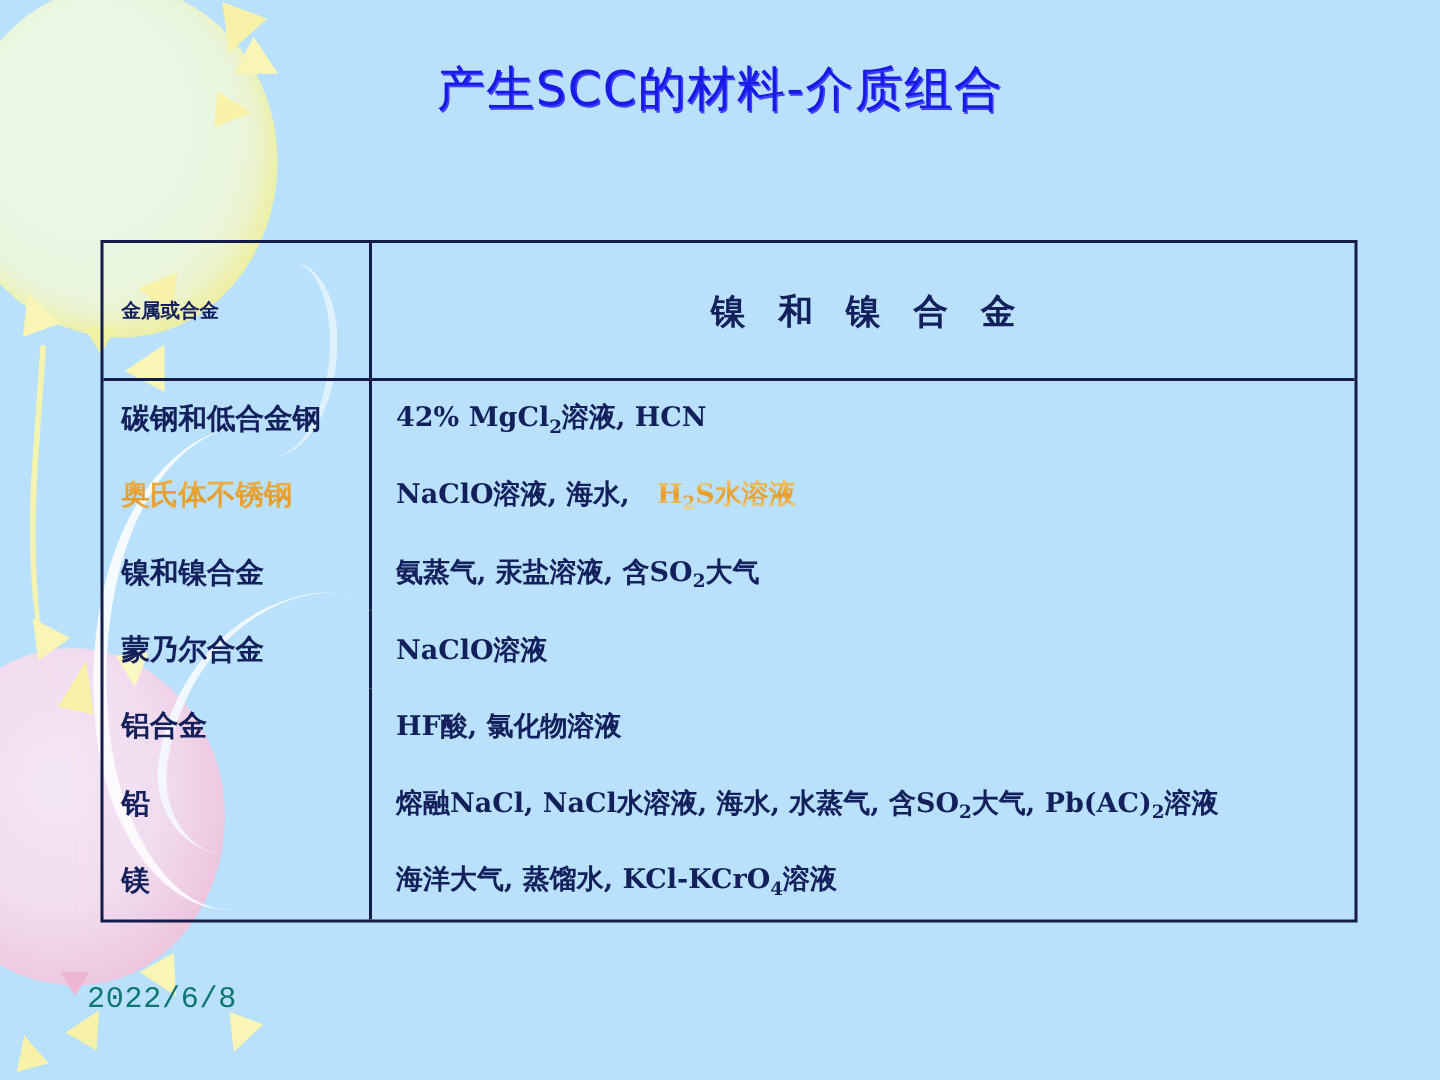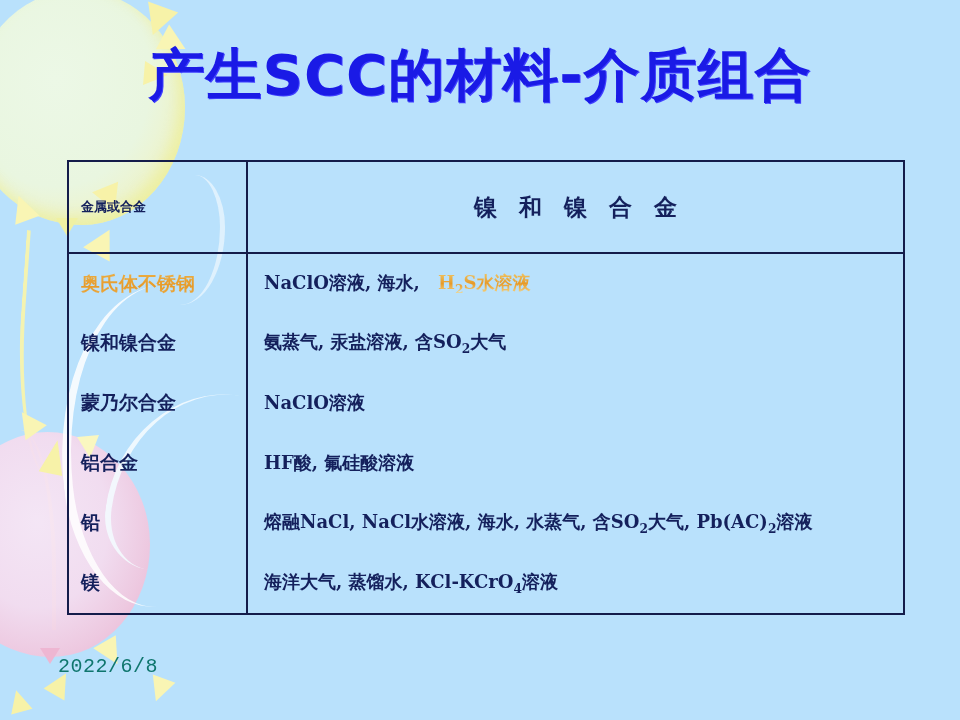--- a/index.html
+++ b/index.html
@@ -93,22 +93,22 @@
   
   .tri { position: absolute; width: 0; height: 0; }
 
   
   #title {
     position: absolute;
     left: 0; right: 0;
     top: 38px;
     text-align: center;
     font-family: "DejaVu Sans", "Liberation Sans", sans-serif;
-    font-weight: bold;
-    font-size: 56px;
+    font-weight: normal;
+    font-size: 32px;
     letter-spacing: 1px;
     color: #1a1ae6;
     text-shadow: 1px 1px 0 #4040ff;
     white-space: nowrap;
   }
 
   
   #table-wrap {
     position: absolute;
     left: 67px;
@@ -227,34 +227,38 @@
           <col>
         </colgroup>
       <thead>
         <tr class="hdr-row">
           <th class="hdr-metal">金属或合金</th>
           <th class="hdr-medium">镍和镍合金</th>
         </tr>
       </thead>
       <tbody id="tbody">
           <tr>
+            <td class="metal">碳钢和低合金钢</td>
+            <td class="medium">42% MgCl<sub>2</sub>溶液, HCN</td>
+          </tr>
+          <tr>
             <td class="metal hl">奥氏体不锈钢</td>
             <td class="medium">NaClO溶液, 海水, <span class="hl">H<sub>2</sub>S水溶液</span></td>
           </tr>
           <tr>
             <td class="metal">镍和镍合金</td>
             <td class="medium">氨蒸气, 汞盐溶液, 含SO<sub>2</sub>大气</td>
           </tr>
           <tr>
             <td class="metal">蒙乃尔合金</td>
             <td class="medium">NaClO溶液</td>
           </tr>
           <tr>
             <td class="metal">铝合金</td>
-            <td class="medium">HF酸, 氟硅酸溶液</td>
+            <td class="medium">HF酸, 氯化物溶液</td>
           </tr>
           <tr>
             <td class="metal">铅</td>
             <td class="medium">熔融NaCl, NaCl水溶液, 海水, 水蒸气, 含SO<sub>2</sub>大气, Pb(AC)<sub>2</sub>溶液</td>
           </tr>
           <tr>
             <td class="metal">镁</td>
             <td class="medium">海洋大气, 蒸馏水, KCl-KCrO<sub>4</sub>溶液</td>
           </tr>
         </tbody>

